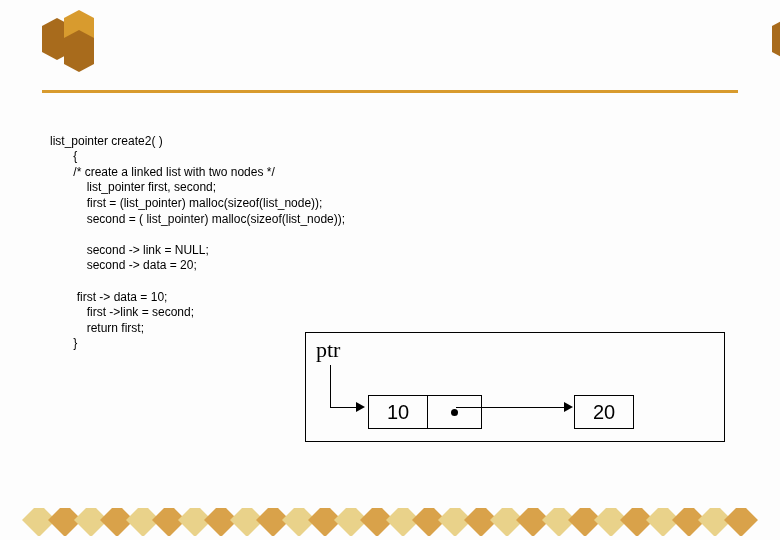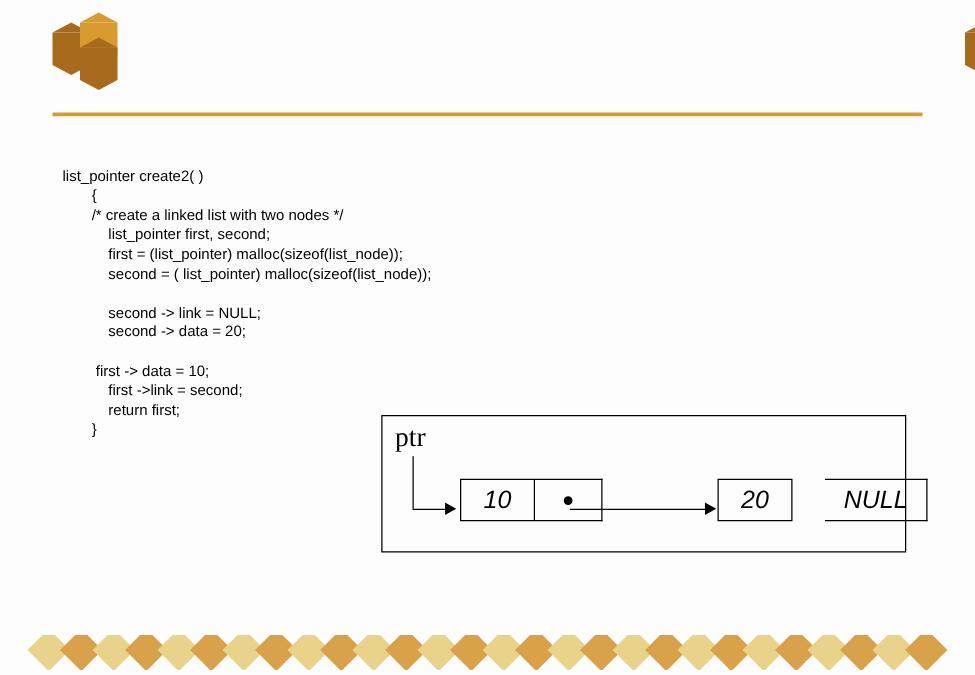--- a/index.html
+++ b/index.html
@@ -98,27 +98,26 @@
   .arrowhead {
     position: absolute;
     width: 0; height: 0;
     border-top: 5px solid transparent;
     border-bottom: 5px solid transparent;
     border-left: 9px solid #000;
   }
   .ptr-arrowhead { left: 50px; top: 69px; }
   .node {
     position: absolute;
-    top: 50px;
+    top: 62px;
     height: 34px;
     display: flex;
-    font-style: italic;
   }
   .node1 { left: 62px; }
-  .node2 { left: 268px; gap: 26px; }
+  .node2 { left: 268px; }
   .cell {
     border: 1px solid #000;
     height: 34px;
     display: flex;
     align-items: center;
     justify-content: center;
     font-size: 20px;
   }
   .cell.data { width: 60px; }
   .cell.link { width: 54px; border-left: none; }
@@ -199,21 +198,20 @@
     <div class="cell link">
         <div class="dot"></div>
       </div>
   </div>
 
   <div class="link-line"></div>
   <div class="arrowhead link-arrowhead"></div>
 
   <div class="node node2">
     <div class="cell data">20</div>
-    <div class="cell null">NULL</div>
   </div>
 </div>
 
 <div class="bottom-deco">
   <div class="diamond y"></div>
     <div class="diamond o"></div>
   <div class="diamond y"></div>
     <div class="diamond o"></div>
   <div class="diamond y"></div>
     <div class="diamond o"></div>

